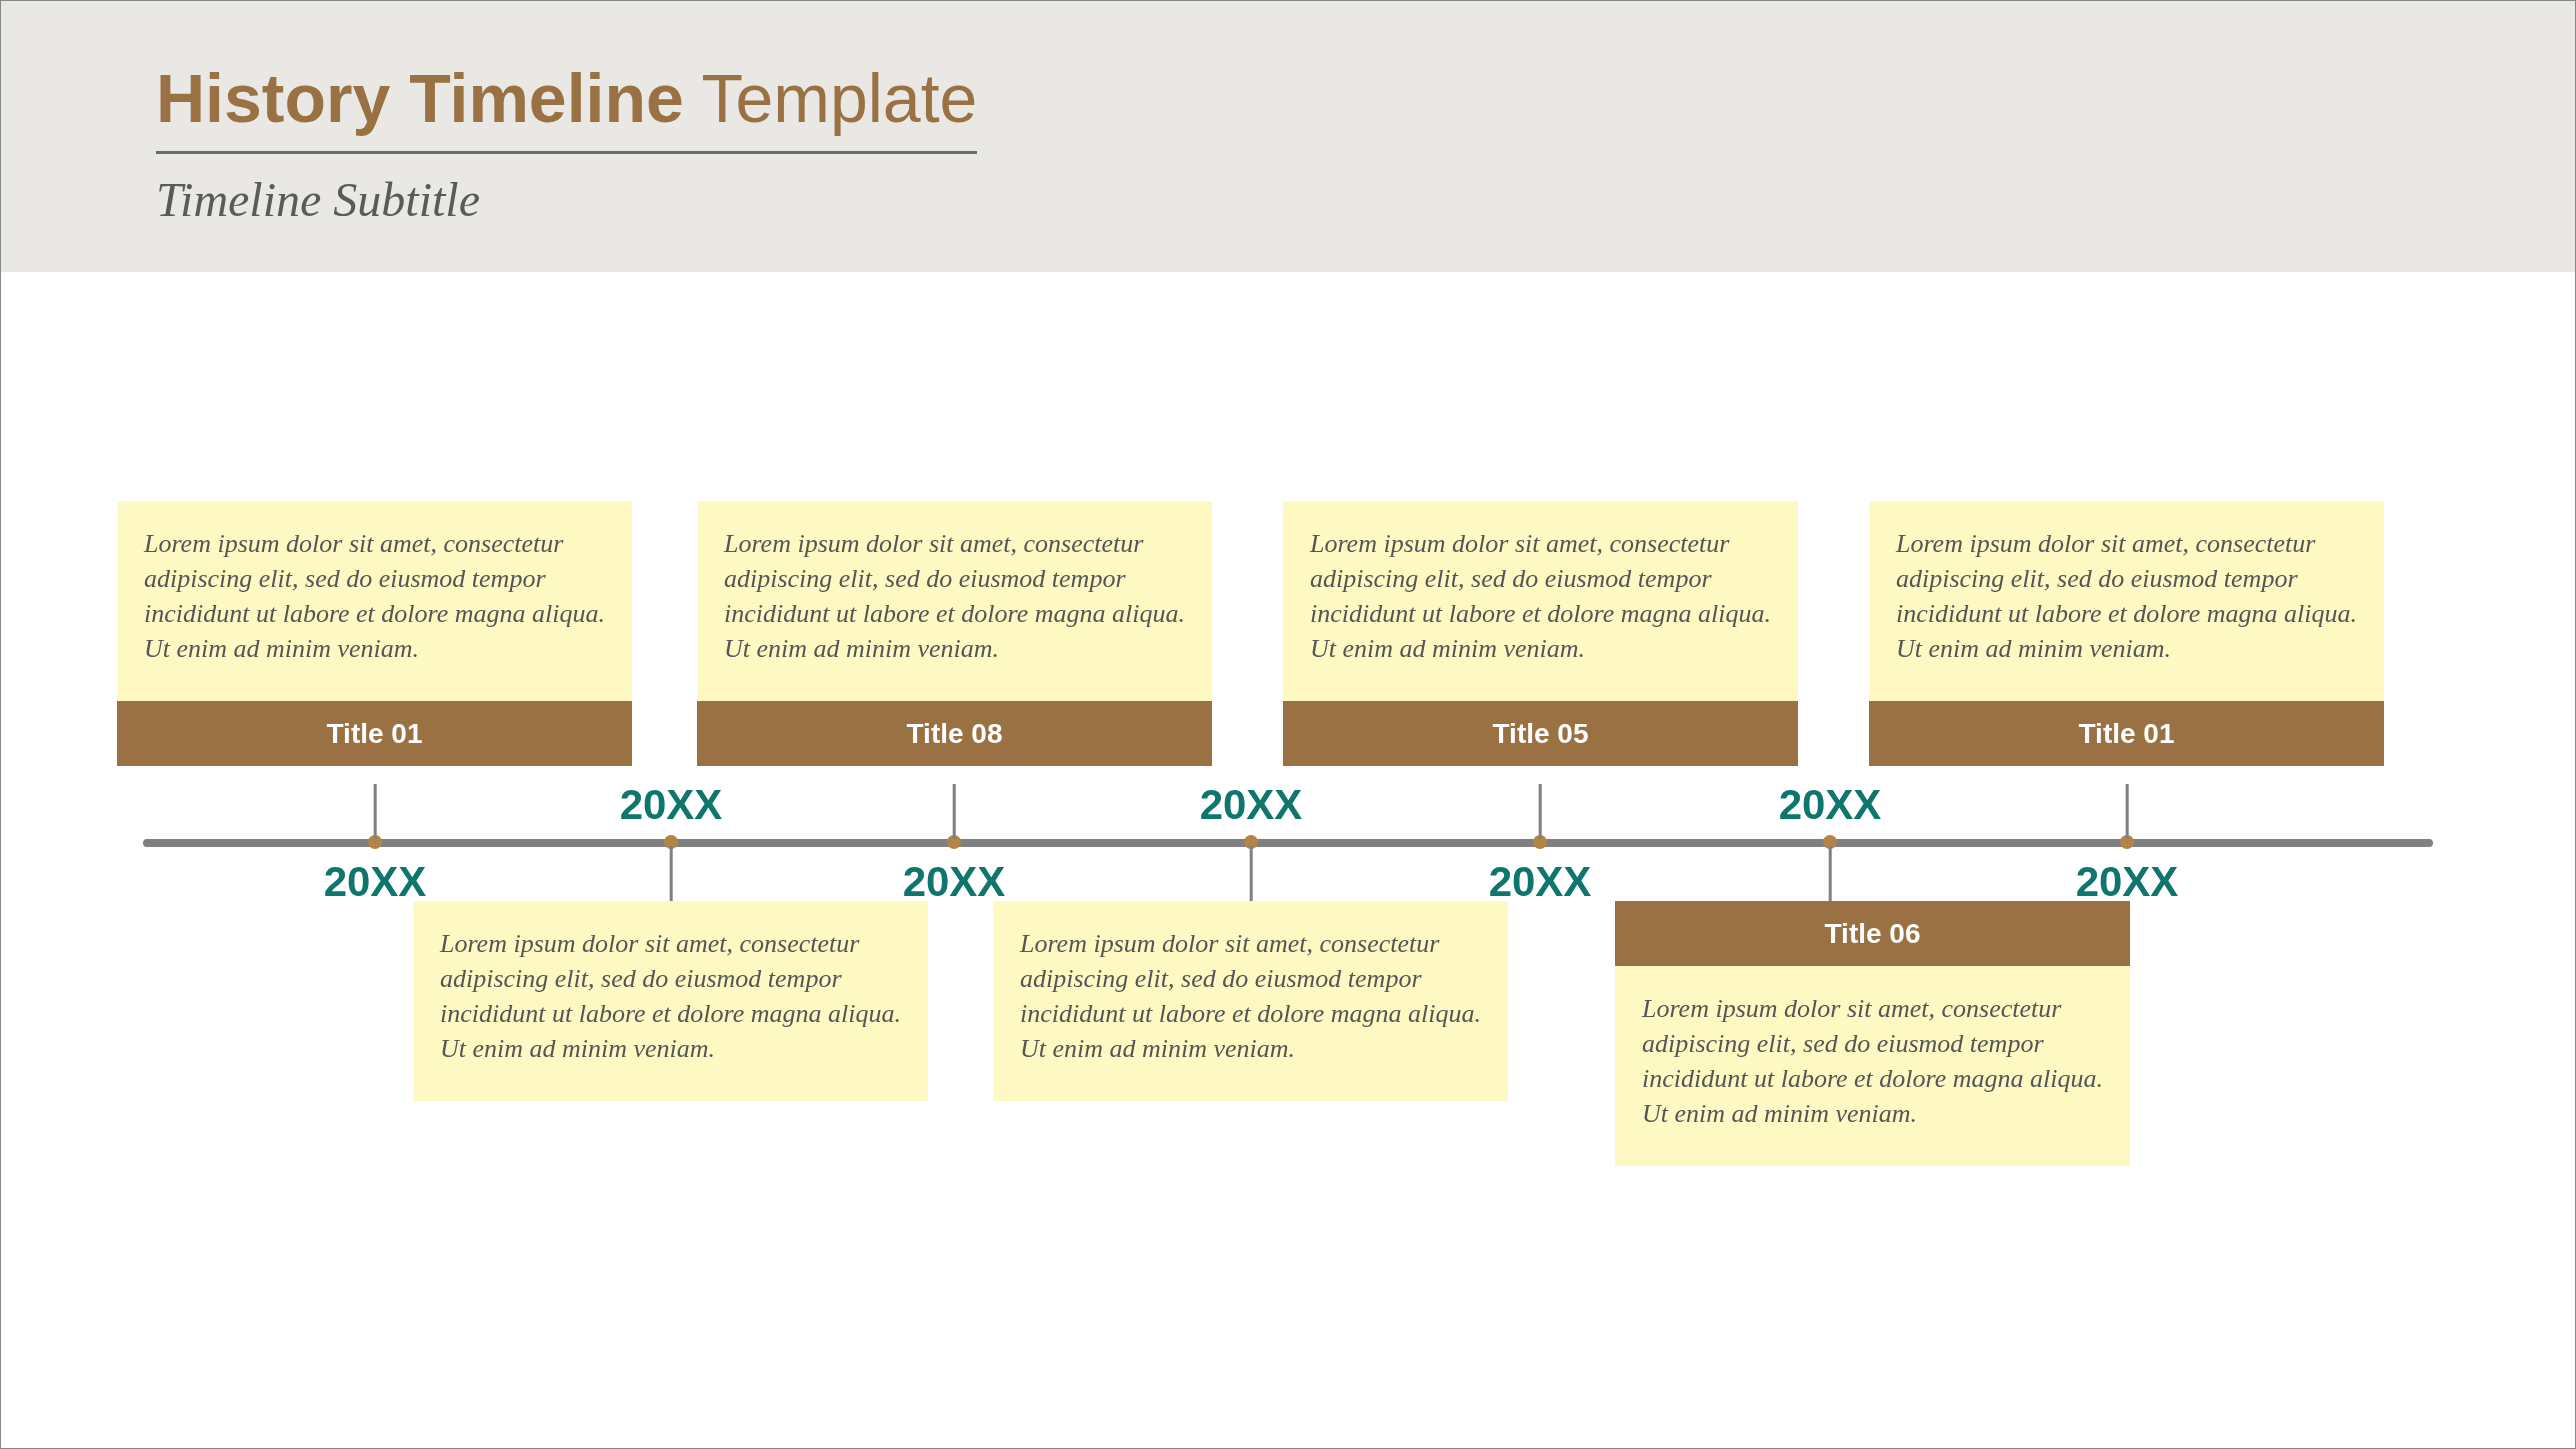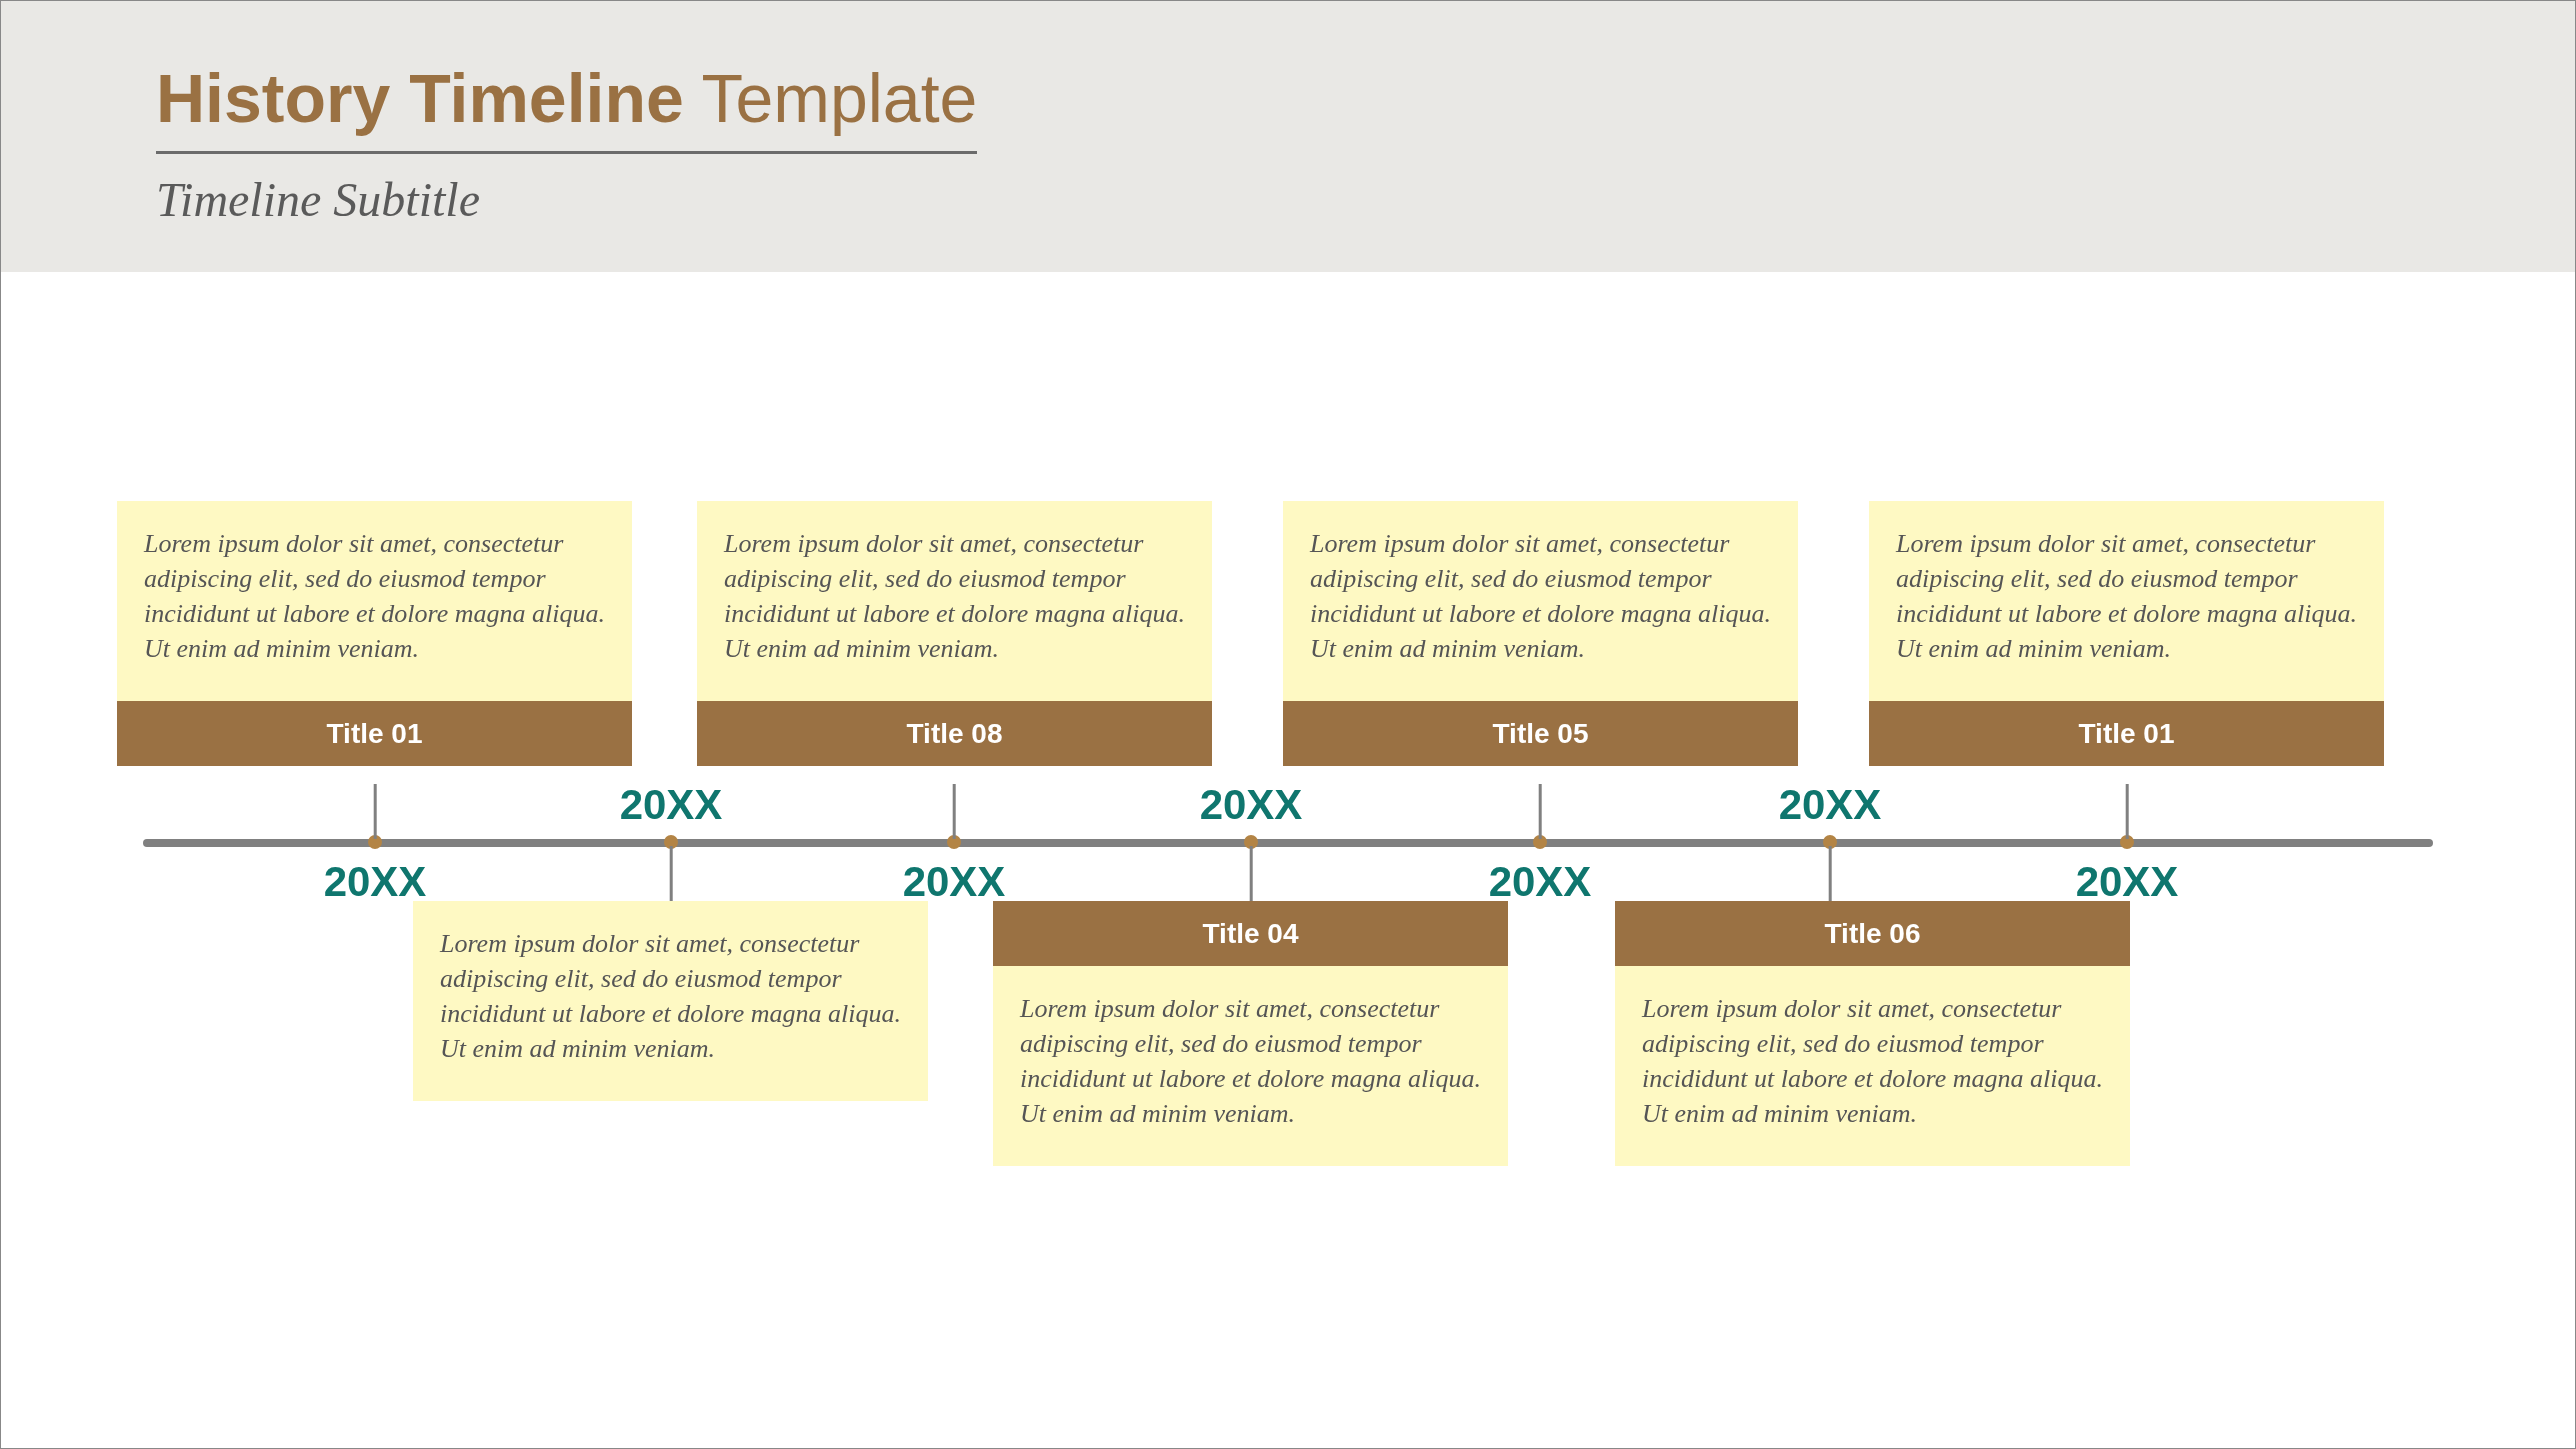--- a/index.html
+++ b/index.html
@@ -126,21 +126,20 @@
       <div class="connector" style="left: 811px; top: 364px; height: 55px;"></div>
       <div class="year-label" style="left: 811px; top: 438px;">20XX</div>
       <div class="card" style="left: 554px; top: 81px;">
         <div class="card-body">Lorem ipsum dolor sit amet, consectetur adipiscing elit, sed do eiusmod tempor incididunt ut labore et dolore magna aliqua. Ut enim ad minim veniam.</div>
         <div class="card-title">Title 08</div>
       </div>
       <div class="dot" style="left: 1108px;"></div>
       <div class="connector" style="left: 1108px; top: 426px; height: 55px;"></div>
       <div class="year-label" style="left: 1108px; top: 361px;">20XX</div>
       <div class="card" style="left: 850px; top: 481px;">
-        <div class="card-title">Title 04</div>
         <div class="card-body">Lorem ipsum dolor sit amet, consectetur adipiscing elit, sed do eiusmod tempor incididunt ut labore et dolore magna aliqua. Ut enim ad minim veniam.</div>
       </div>
       <div class="dot" style="left: 1397px;"></div>
       <div class="connector" style="left: 1397px; top: 364px; height: 55px;"></div>
       <div class="year-label" style="left: 1397px; top: 438px;">20XX</div>
       <div class="card" style="left: 1140px; top: 81px;">
         <div class="card-body">Lorem ipsum dolor sit amet, consectetur adipiscing elit, sed do eiusmod tempor incididunt ut labore et dolore magna aliqua. Ut enim ad minim veniam.</div>
         <div class="card-title">Title 05</div>
       </div>
       <div class="dot" style="left: 1687px;"></div>

